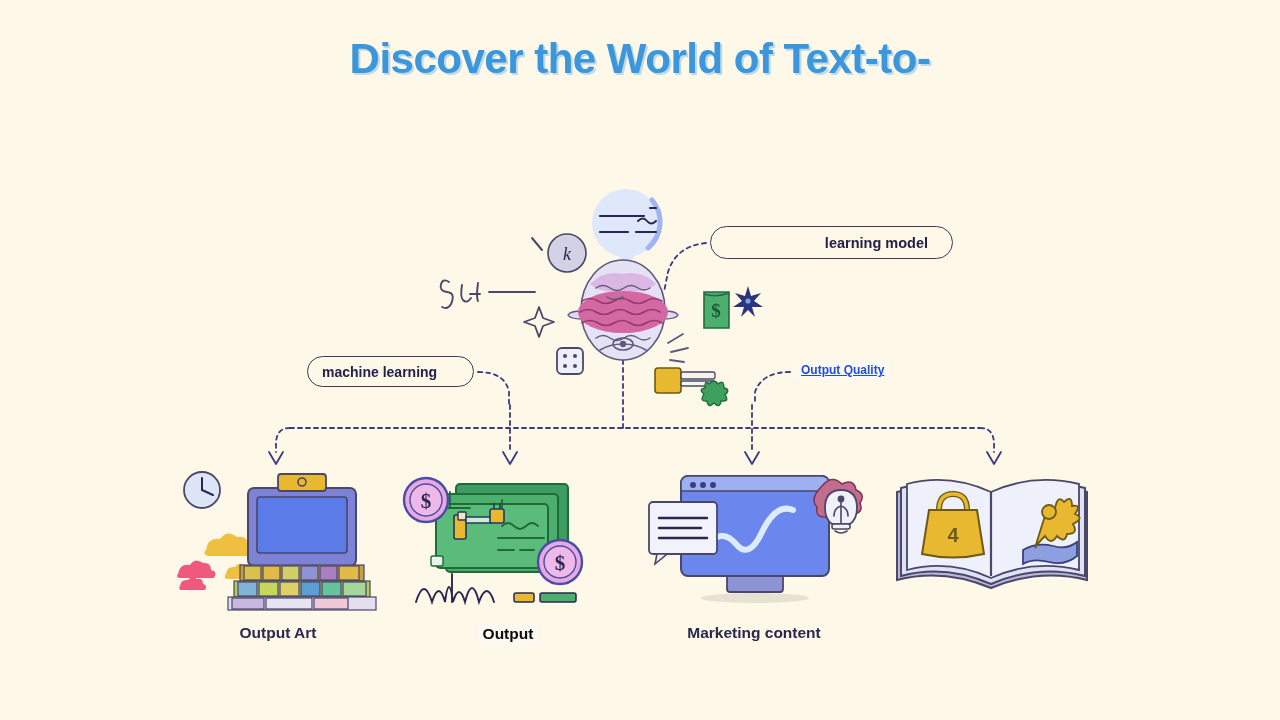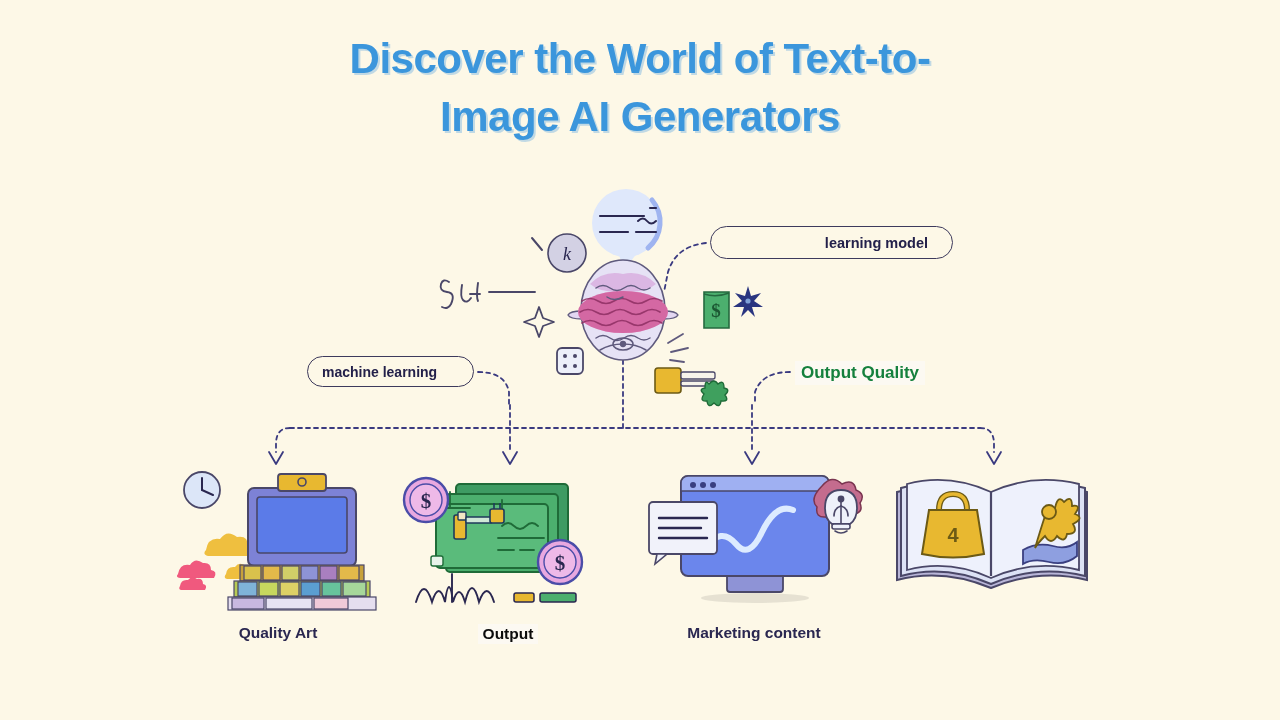--- a/index.html
+++ b/index.html
@@ -69,23 +69,24 @@
   #pill-machine-learning {
     left: 307px; top: 356px;
     width: 167px; height: 31px;
     font-size: 14px;
     justify-content: flex-start;
     padding-left: 14px;
   }
   .plain-label {
     position: absolute;
     font-weight: bold;
-    color: #15803d;
-    font-size: 17px;
+    color: #1d4ed8;
+    font-size: 12px;
     white-space: nowrap;
+    text-decoration: underline;
   }
   #label-output-quality {
     left: 795px; top: 361px;
     background: #FCF9F2;
     padding: 2px 6px;
   }
 
   
   .category {
     position: absolute;
@@ -116,21 +117,20 @@
   #cat-marketing     { left: 639px; top: 462px; }
   #cat-book          { left: 878px; top: 462px; }
 </style>
 </head>
 <body>
 
 <div id="stage">
 
   <div class="title-block">
     <div class="title-line">Discover the World of Text-to-</div>
-    <div class="title-line">Image AI Generators</div>
   </div>
 
   <div class="center-scene">
   <svg width="1280" height="720" viewBox="0 0 1280 720" xmlns="http://www.w3.org/2000/svg">
 
     <g fill="none" stroke="#3A3A80" stroke-width="1.8" stroke-dasharray="4,4" stroke-linecap="round">
 
       <path d="M623 352 L623 428"></path>
 
       <path d="M290 428 L980 428"></path>
@@ -308,21 +308,21 @@
           <rect x="154" y="120" width="19" height="14" fill="#67C39C"></rect>
           <rect x="175" y="120" width="23" height="14" fill="#A6D79A"></rect>
 
           <rect x="60" y="135" width="148" height="13" fill="#E5DEEF"></rect>
           <rect x="64" y="136" width="32" height="11" fill="#C8B8E0"></rect>
           <rect x="98" y="136" width="46" height="11" fill="#E7E3F3"></rect>
           <rect x="146" y="136" width="34" height="11" fill="#F0C9D8"></rect>
         </g>
       </svg>
     </div>
-    <div class="cat-label">Quality Art</div>
+    <div class="cat-label">Output Art</div>
   </div>
 
   <div class="category" id="cat-budget">
     <div class="art">
       <svg width="220" height="150" viewBox="0 0 220 150">
 
         <rect x="58" y="22" width="112" height="78" rx="4" fill="#3E9B63" stroke="#1F6B38" stroke-width="2"></rect>
 
         <rect x="48" y="32" width="112" height="78" rx="4" fill="#4CAF6E" stroke="#1F6B38" stroke-width="2"></rect>
 

